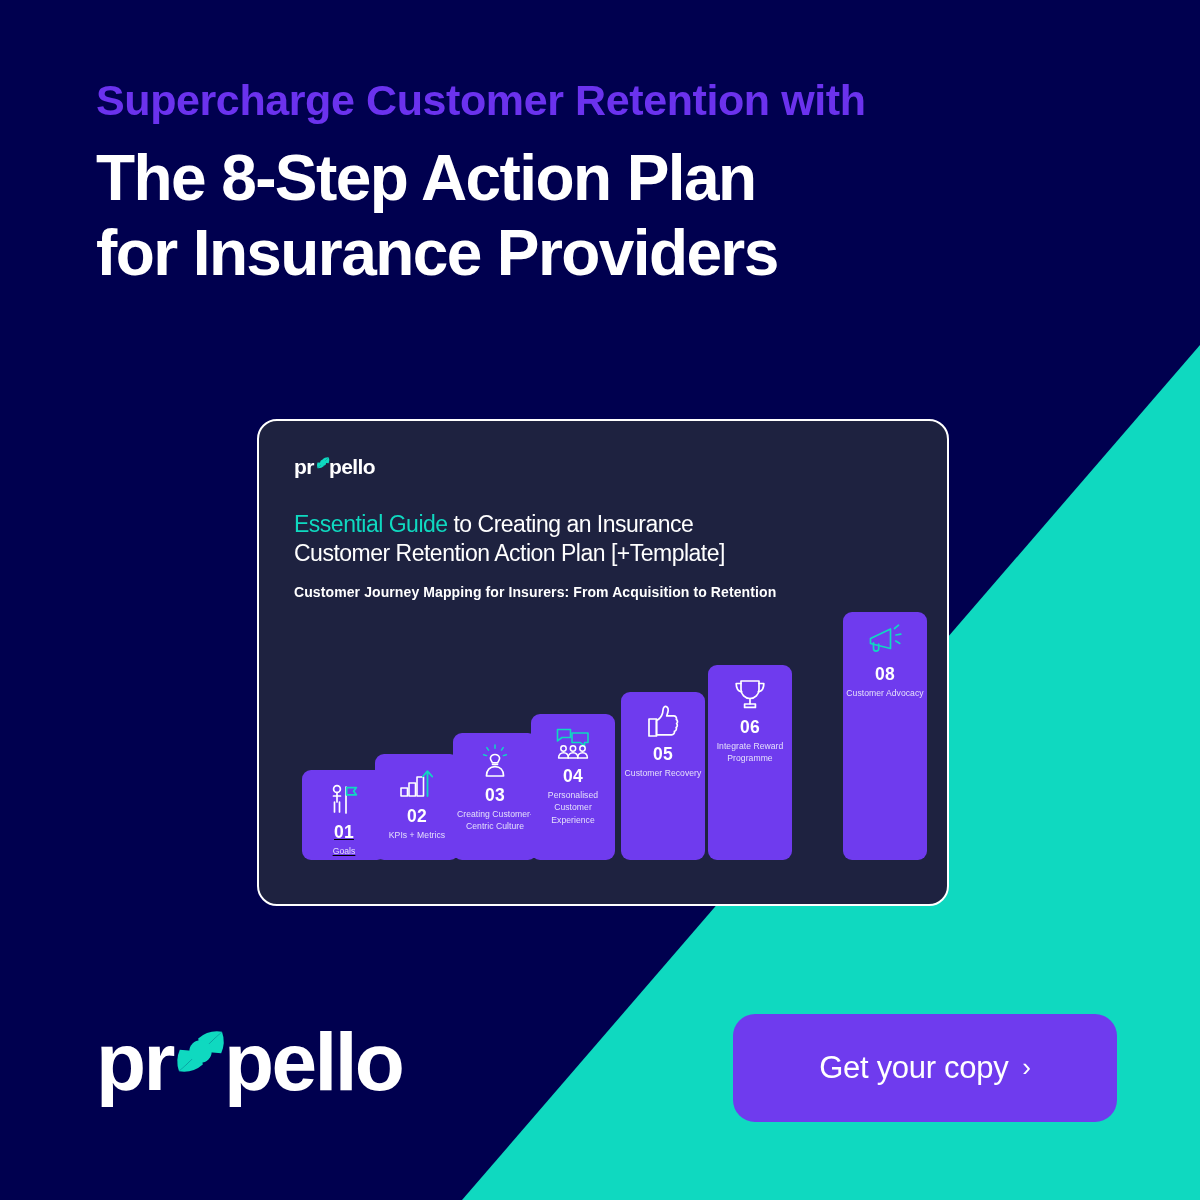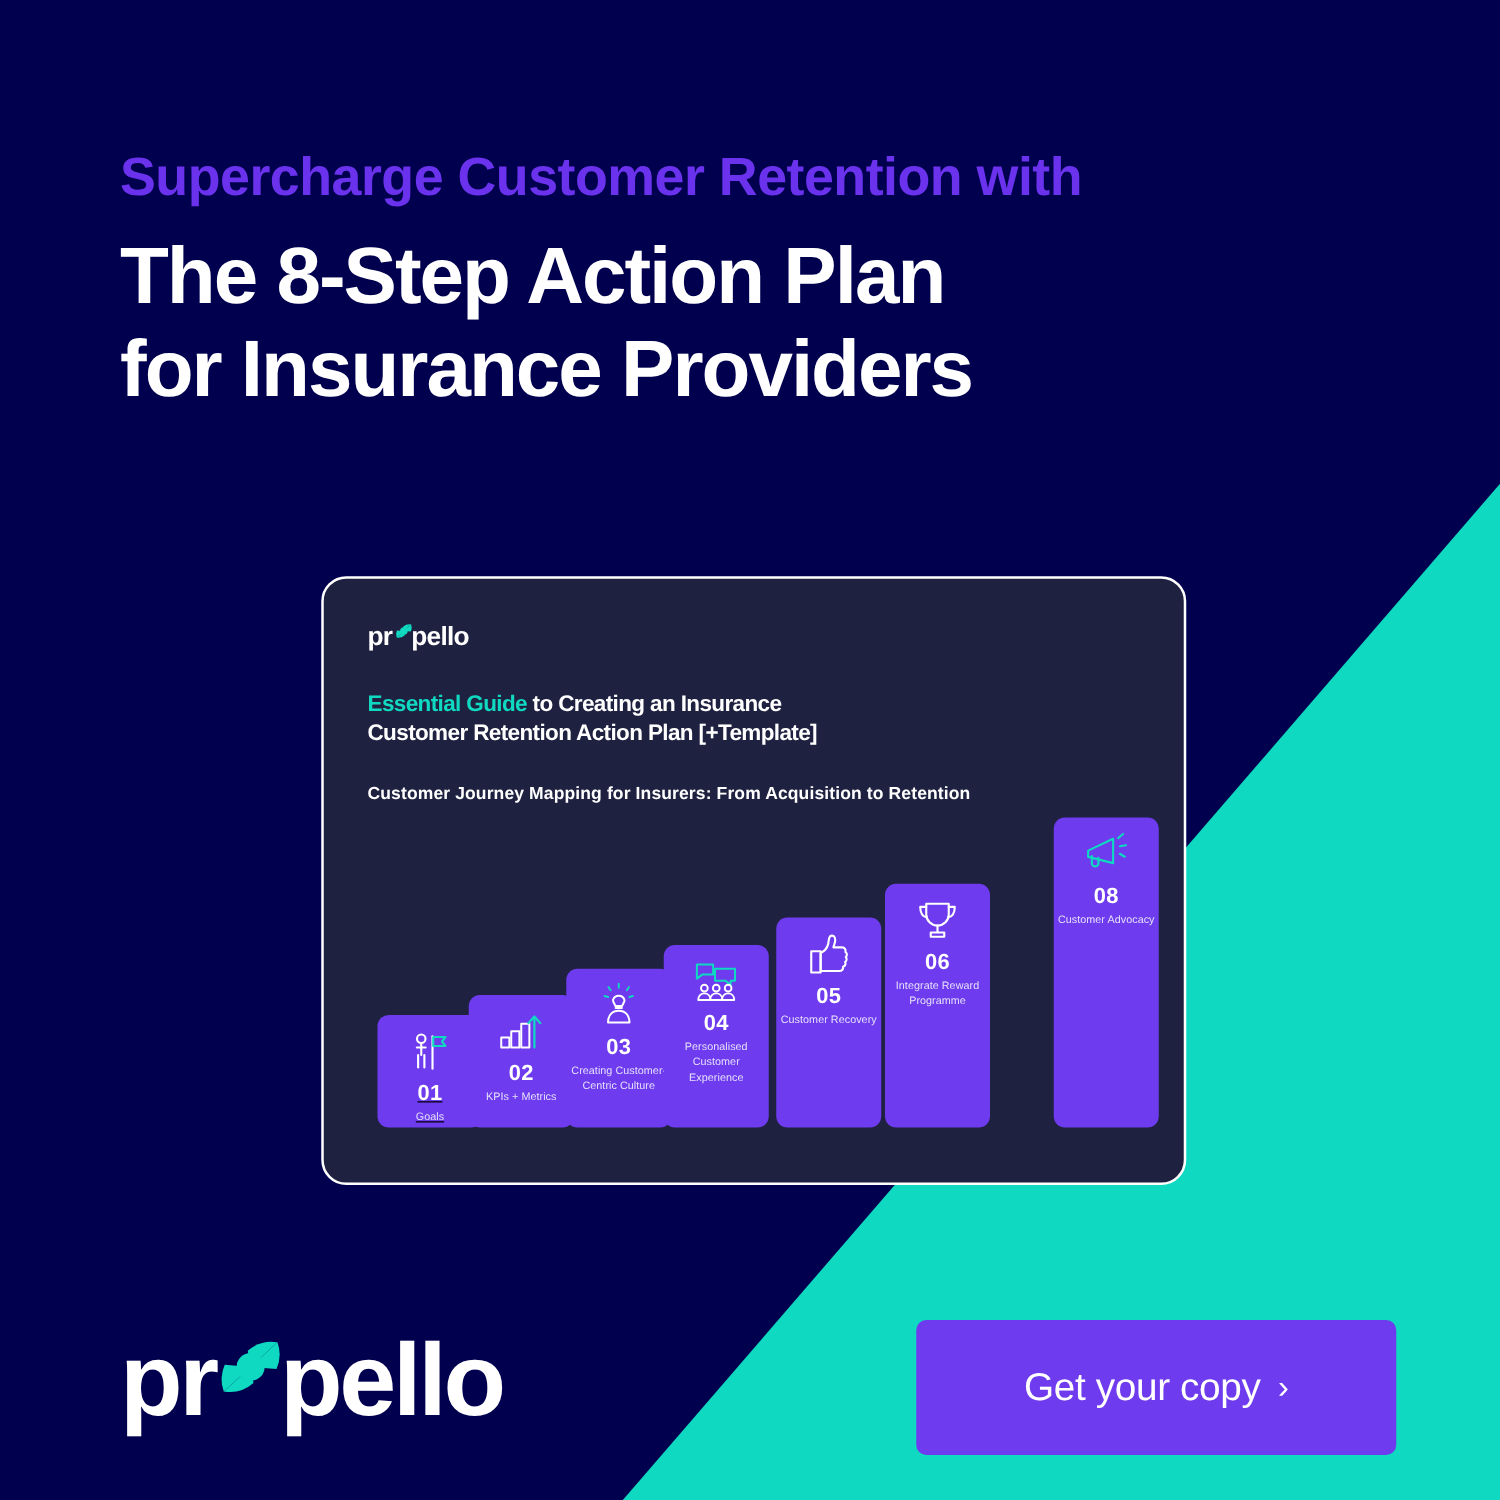--- a/index.html
+++ b/index.html
@@ -3,21 +3,21 @@
 <meta charset="utf-8">
 <style>
   * { margin:0; padding:0; box-sizing:border-box; }
   html,body { width:1200px; height:1200px; }
   body {
     font-family:"Liberation Sans", sans-serif;
     background:#00004F;
     position:relative;
     overflow:hidden;
   }
-  #stage { position:absolute; inset:0;margin-top:42px; }
+  #stage { position:absolute; inset:0; }
 
   
   .teal-wedge{
     position:absolute; inset:0;
     background:#0FD9C0;
     clip-path: polygon(1200px 345px, 1200px 1200px, 462px 1200px);
     z-index:0;
   }
 
   
@@ -56,22 +56,22 @@
     overflow:hidden;
   }
   .card-logo{
     position:absolute; left:35px; top:33px;
     display:flex; align-items:center;
   }
   .card-title{
     position:absolute; left:35px; top:89px;
     width:620px;
     color:#FFFFFF;
-    font-size:18px;
-    font-weight:bold;
+    font-size:23px;
+    font-weight:normal;
     line-height:1.26;
     letter-spacing:-0.5px;
   }
   .card-title .accent{ color:#0FD9C0; }
   .card-sub{
     position:absolute; left:35px; top:163px;
     color:#FFFFFF;
     font-size:14px;
     font-weight:bold;
     letter-spacing:0.1px;
@@ -128,21 +128,21 @@
     display:flex; align-items:center;
   }
 
   
   .cta-button{
     position:absolute;
     left:733px; top:1014px;
     width:384px; height:108px;
     background:#6F3BEE;
     border:none;
-    border-radius:8px;
+    border-radius:22px;
     color:#FFFFFF;
     font-family:"Liberation Sans", sans-serif;
     font-size:31px;
     letter-spacing:-0.3px;
     z-index:6;
     cursor:pointer;
     display:flex; align-items:center; justify-content:center;
     gap:14px;
   }
   .cta-chev{ font-size:26px; line-height:1; position:relative; top:-1px; }

